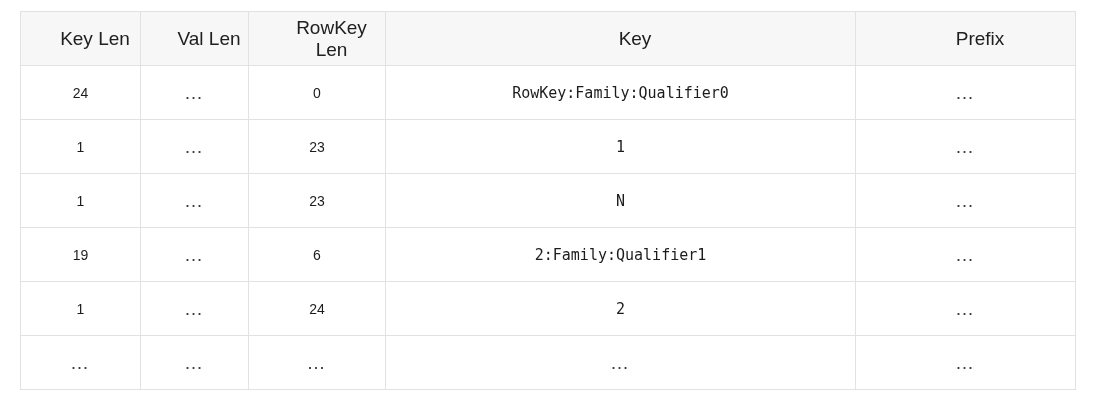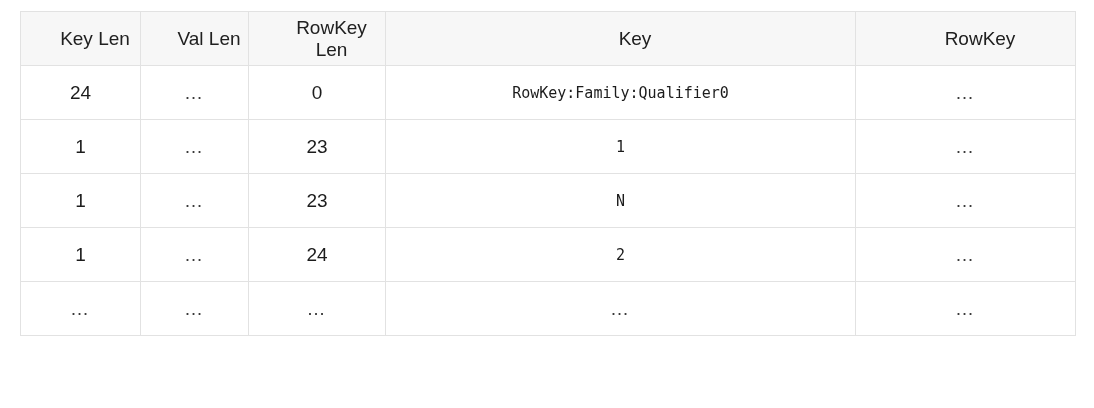--- a/index.html
+++ b/index.html
@@ -47,21 +47,21 @@
   }
   table.kv-table thead th {
     background: #f7f7f7;
     font-size: 19px;
     font-family: "Liberation Sans", sans-serif;
     color: #202020;
     padding-left: 35px;
   }
   table.kv-table tbody td {
     background: #ffffff;
-    font-size: 19px;
+    font-size: 14px;
   }
   table.kv-table tbody td.num {
     font-family: "Liberation Sans", sans-serif;
   }
   table.kv-table tbody td.mono {
     font-family: "DejaVu Sans Mono", monospace;
     font-size: 15px;
     letter-spacing: 0px;
   }
   table.kv-table tbody td.ell {
@@ -83,21 +83,21 @@
       <col class="c-prefixlen">
       <col class="c-key">
       <col class="c-value">
     </colgroup>
     <thead>
       <tr>
         <th>Key Len</th>
         <th>Val Len</th>
         <th>RowKey Len</th>
         <th>Key</th>
-        <th>RowKey</th>
+        <th>Prefix</th>
       </tr>
     </thead>
     <tbody>
       <tr>
         <td class="num">24</td>
         <td class="ell">…</td>
         <td class="num">0</td>
         <td class="mono">RowKey:Family:Qualifier0</td>
         <td class="ell">…</td>
       </tr>
@@ -109,20 +109,27 @@
         <td class="ell">…</td>
       </tr>
       <tr>
         <td class="num">1</td>
         <td class="ell">…</td>
         <td class="num">23</td>
         <td class="mono">N</td>
         <td class="ell">…</td>
       </tr>
       <tr>
+        <td class="num">19</td>
+        <td class="ell">…</td>
+        <td class="num">6</td>
+        <td class="mono">2:Family:Qualifier1</td>
+        <td class="ell">…</td>
+      </tr>
+      <tr>
         <td class="num">1</td>
         <td class="ell">…</td>
         <td class="num">24</td>
         <td class="mono">2</td>
         <td class="ell">…</td>
       </tr>
       <tr>
         <td class="ell">…</td>
         <td class="ell">…</td>
         <td class="ell">…</td>

